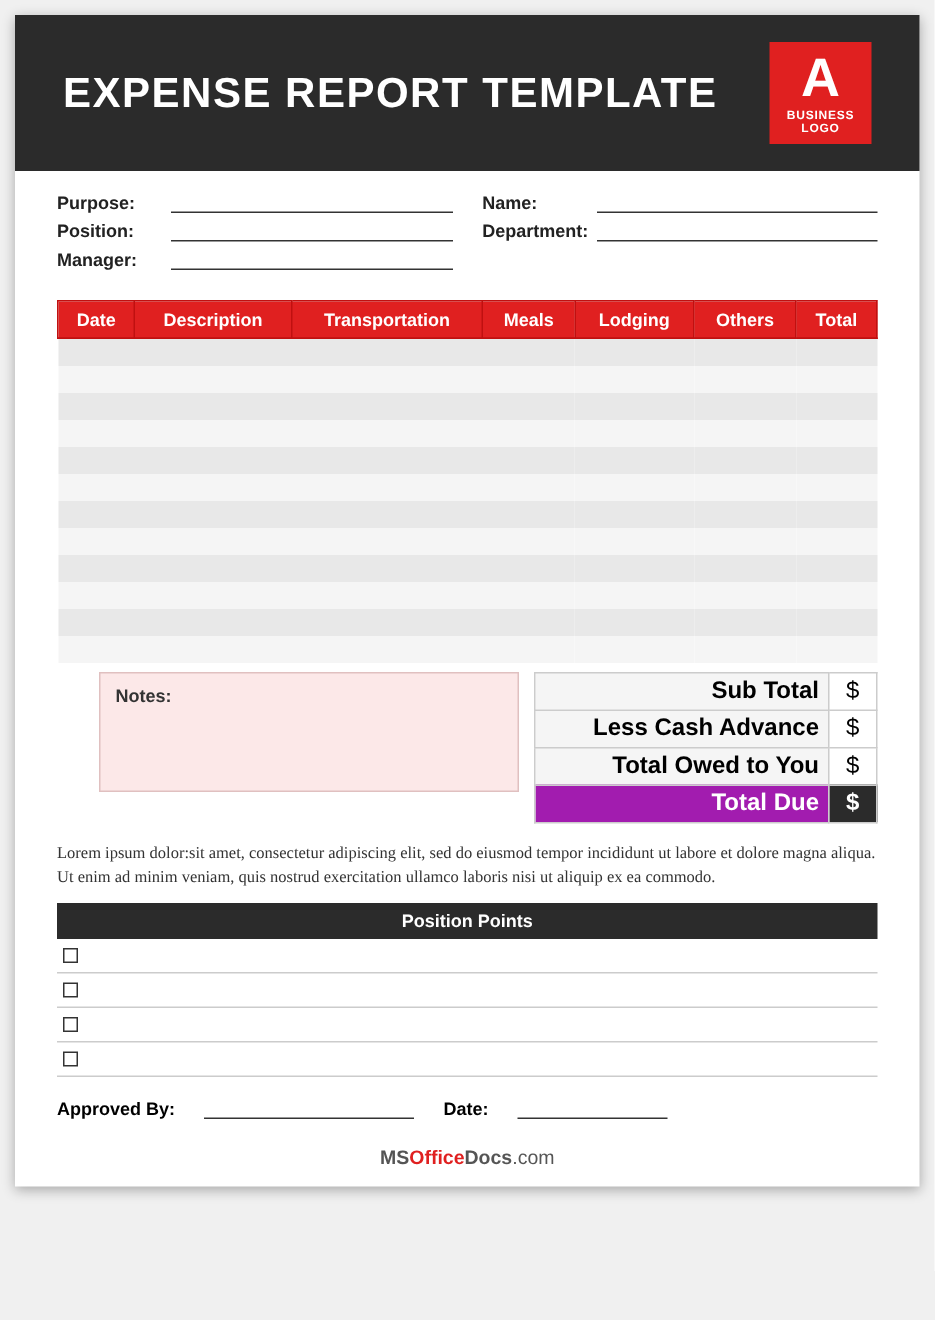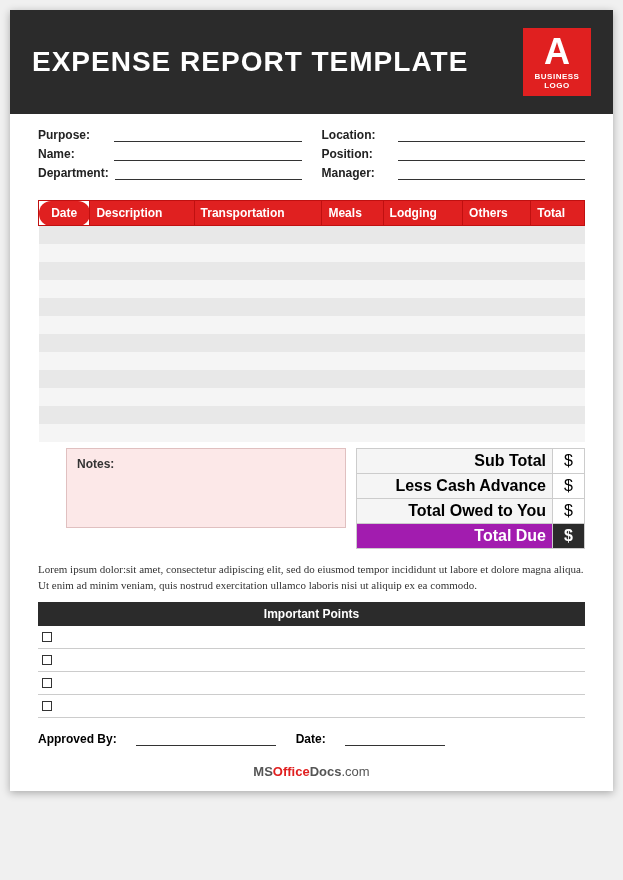--- a/index.html
+++ b/index.html
@@ -17,21 +17,21 @@
       background: #fff;
       box-shadow: 0 2px 8px rgba(0,0,0,0.3);
     }
 
     
     .header {
       background: #2b2b2b;
       display: flex;
       align-items: center;
       justify-content: space-between;
-      padding: 18px 22px;
+      padding: 18px 32px;
     }
     .header-title {
       color: #fff;
       font-size: 28px;
       font-weight: 900;
       letter-spacing: 1px;
       text-transform: uppercase;
     }
     .logo-box {
       background: #e02020;
@@ -90,24 +90,24 @@
       border-collapse: collapse;
     }
     .expense-table thead tr {
       background: #e02020;
     }
     .expense-table thead th {
       color: #fff;
       font-size: 12px;
       font-weight: bold;
       padding: 5px 6px;
-      text-align: left;
+      text-align: center;
       border: 1px solid #c01010;
     }
-    .expense-table thead th:first-child { text-align: center; border-radius: 12px; }
+    .expense-table thead th:first-child { text-align: center; }
     .data-row td {
       padding: 6px 4px;
       font-size: 11px;
       border: none;
     }
     .data-row:nth-child(odd) {
       background: #e8e8e8;
     }
     .data-row:nth-child(even) {
       background: #f5f5f5;
@@ -252,24 +252,20 @@
     <div class="header-title">Expense Report Template</div>
     <div class="logo-box">
       <div class="logo-a">A</div>
       <div class="logo-text">BUSINESS LOGO</div>
     </div>
   </div>
 
   <div class="form-fields">
     <div class="field-row">
       <span class="field-label">Purpose:</span>
-      <div class="field-line"></div>
-    </div>
-    <div class="field-row">
-      <span class="field-label">Location:</span>
       <div class="field-line"></div>
     </div>
     <div class="field-row">
       <span class="field-label">Name:</span>
       <div class="field-line"></div>
     </div>
     <div class="field-row">
       <span class="field-label">Position:</span>
       <div class="field-line"></div>
     </div>
@@ -431,21 +427,21 @@
               <td>$</td>
             </tr>
           </tbody>
       </table>
     </div>
   </div>
 
   <div class="lorem-section">Lorem ipsum dolor:sit amet, consectetur adipiscing elit, sed do eiusmod tempor incididunt ut labore et dolore magna aliqua. Ut enim ad minim veniam, quis nostrud exercitation ullamco laboris nisi ut aliquip ex ea commodo.</div>
 
   <div class="important-section">
-    <div class="important-header">Important Points</div>
+    <div class="important-header">Position Points</div>
     <div id="important-rows">
         <div class="important-row">
           <div class="checkbox"></div>
           <div class="important-line"></div>
         </div>
         <div class="important-row">
           <div class="checkbox"></div>
           <div class="important-line"></div>
         </div>
         <div class="important-row">

